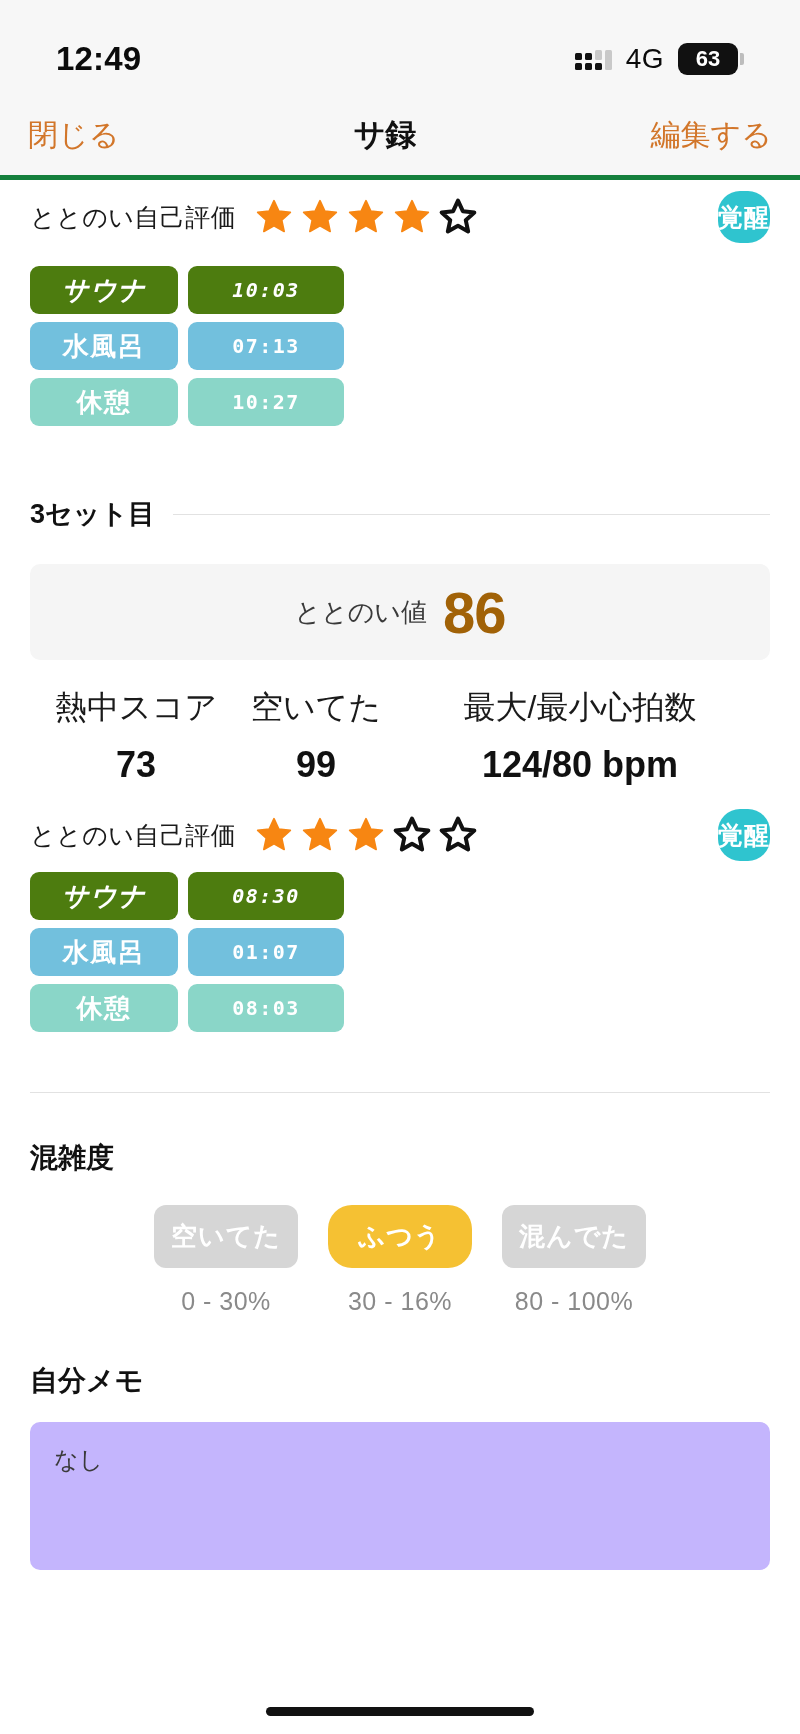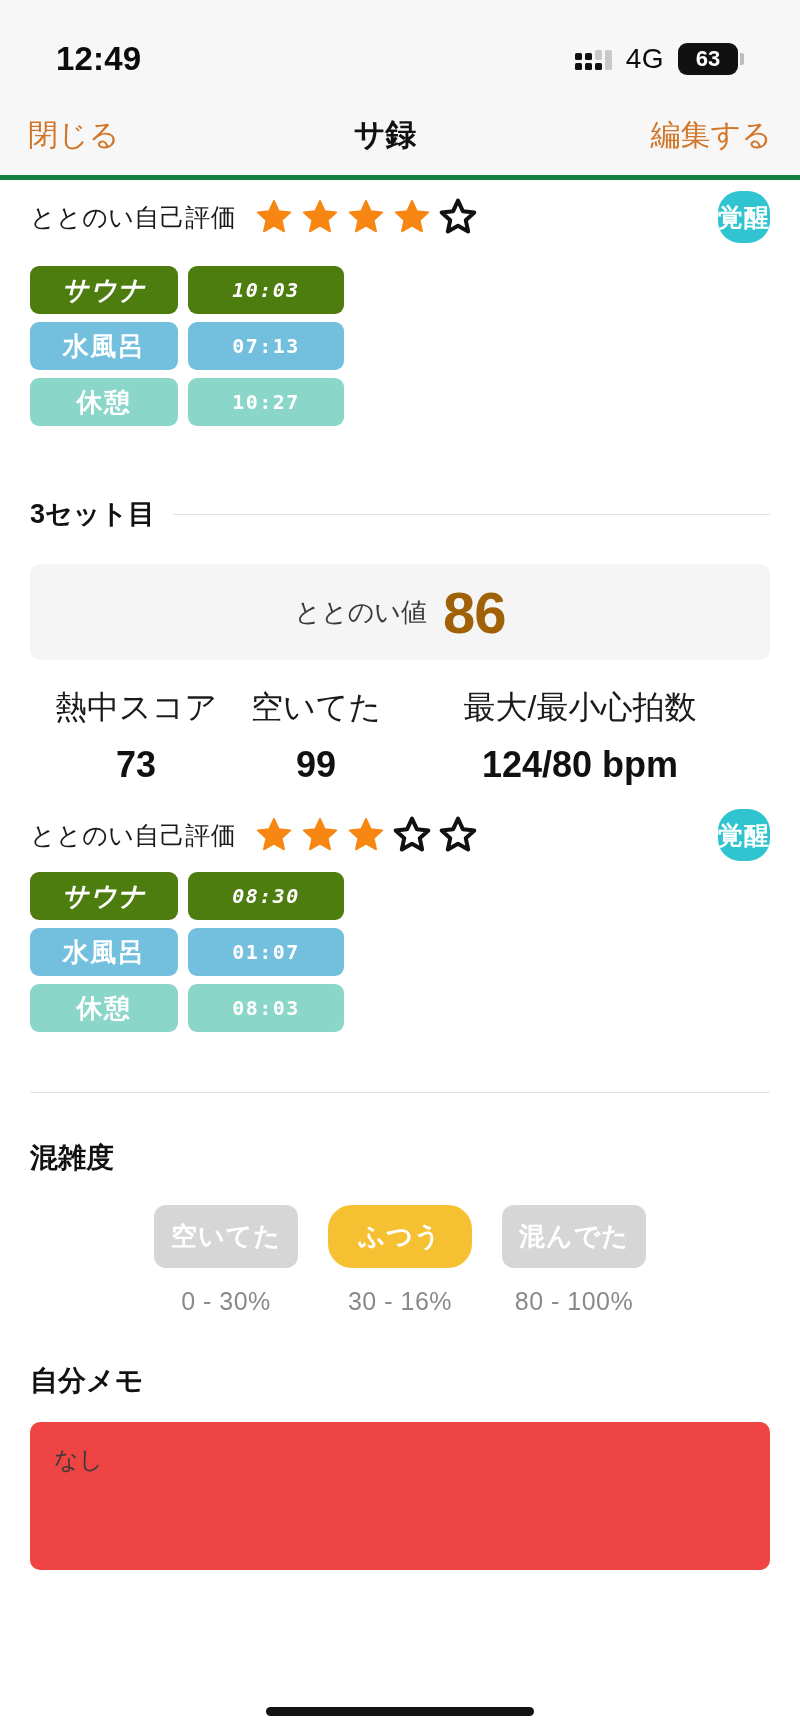--- a/index.html
+++ b/index.html
@@ -109,21 +109,21 @@
   .crowd-item { text-align:center; }
   .crowd-pill {
     border-radius:12px; font-size:26px; font-weight:700; color:#fff;
     padding:14px 0; width:144px; letter-spacing:1px;
   }
   .crowd-pill.off { background:#d6d6d6; }
   .crowd-pill.on  { background:#f5c133;border-radius:24px; }
   .crowd-range { font-size:25px; color:#8a8a8a; margin-top:19px; letter-spacing:0.5px; }
 
   .memo-box {
-    margin:22px 30px 0 30px; background:#ef4444; border-radius:10px;
+    margin:22px 30px 0 30px; background:#c4b5fd; border-radius:10px;
     min-height:148px; padding:22px 24px; font-size:24px; color:#3a3a3a;
   }
 
   .home-bar-wrap { position:absolute; left:0; right:0; bottom:18px; display:flex; justify-content:center; }
   .home-bar { width:268px; height:9px; border-radius:5px; background:#111; }
 </style>
 </head>
 <body>
 
 <div class="screen">

